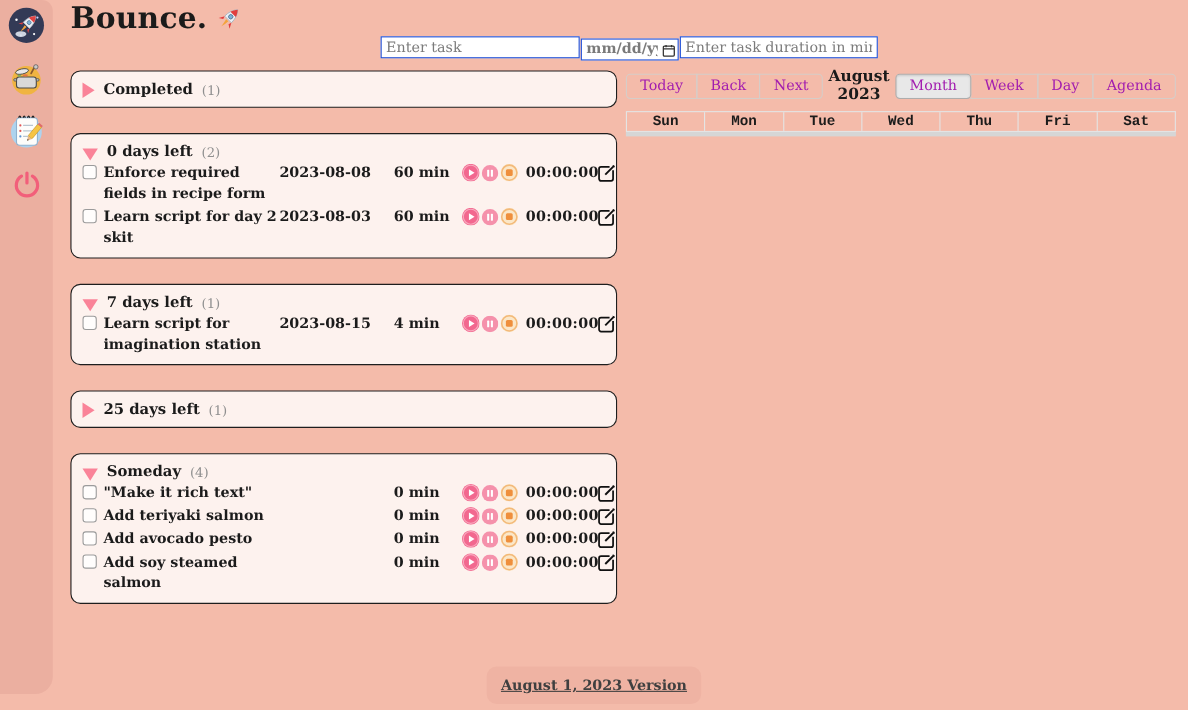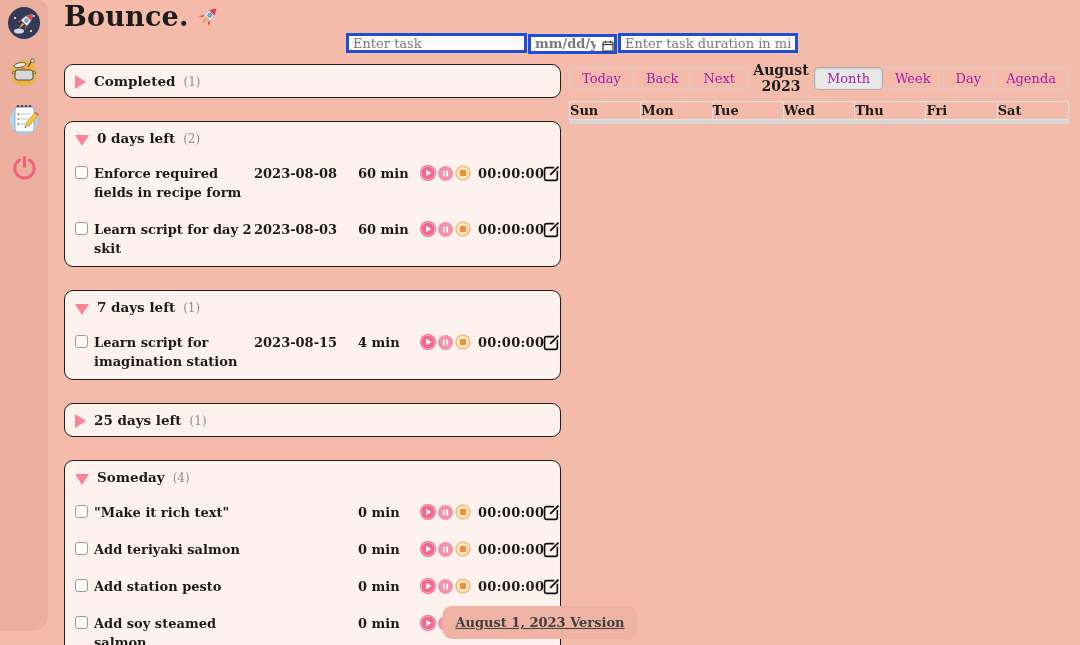--- a/index.html
+++ b/index.html
@@ -24,21 +24,21 @@
   .side-icon { width:36px; height:36px; display:flex; align-items:center; justify-content:center; cursor:pointer; }
 
   
   .title-wrap { position:absolute; left:64px; top:1px; display:flex; align-items:center; gap:6px; }
   .app-title { font-size:27px; font-weight:bold; letter-spacing:0.2px; }
 
   
   .entry-form { position:absolute; left:346px; top:33px; display:flex; gap:1px; }
   .entry-form input {
     font-family:"DejaVu Serif","Liberation Serif",serif;
-    font-size:13px; height:20px; border:3px solid #1d4ed8; background:#fff;
+    font-size:13px; height:20px; border:1px solid #1d4ed8; background:#fff;
     padding:1px 4px; color:#222;
   }
   .entry-form input::placeholder { color:#7a7a7a; }
   .task-input { width:181px; }
   .date-wrap { position:relative; }
   .date-input { width:89px; padding-right:18px !important; }
   .date-input::placeholder { color:#1c1c1c; font-weight:bold; }
   .date-cal-icon { position:absolute; right:3px; top:4px; pointer-events:none; }
   .duration-input { width:180px; }
 
@@ -51,21 +51,21 @@
   .group-header { display:flex; align-items:flex-end; gap:8px; cursor:pointer; height:17px; }
   .tri { width:0; height:0; display:inline-block; }
   .tri.right { border-top:7px solid transparent; border-bottom:7px solid transparent; border-left:11px solid #fa8398; }
   .tri.down  { border-left:7px solid transparent; border-right:7px solid transparent; border-top:11px solid #fa8398; }
   .gname { font-size:13.5px; font-weight:bold; }
   .gcount { font-size:12px; color:#8f8f8f; }
   .task-row {
     display:grid;
     grid-template-columns:17px 158px 102px 60px 56px 60px 20px;
     column-gap:2px; align-items:start;
-    margin-top:18px; font-size:13px; font-weight:600;
+    margin-top:2px; font-size:13px; font-weight:600;
   }
   .cb {
     width:13px; height:13px; border:1.5px solid #9b9b9b; border-radius:3px;
     background:#fffdfc; margin-top:2px; cursor:pointer; display:inline-block;
   }
   .tname { line-height:19px; }
   .tdate, .tdur, .timer { line-height:19px; white-space:nowrap; }
   .controls { display:flex; gap:2px; align-items:center; padding-top:1px; }
   .ctrl-btn { background:none; border:none; padding:0; cursor:pointer; line-height:0; }
   .timer { letter-spacing:0.3px; }
@@ -85,22 +85,22 @@
   .btn-group .cal-btn:last-child  { border-radius:0 4px 4px 0; }
   .cal-btn.active {
     background:#e8e8e8; border-color:#adadad; border-radius:4px !important;
     box-shadow:inset 0 1px 2px rgba(0,0,0,0.12); position:relative; z-index:1;
   }
   .cal-label { flex:1; text-align:center; font-size:14px; font-weight:bold; }
   .cal-header-row {
     display:flex; border:1px solid #e4e4e4; height:19px;
   }
   .cal-header-cell {
-    flex:1; text-align:left; font-size:13px; font-weight:bold;
-    line-height:17px; border-left:1px solid #e4e4e4; cursor:default;
+    flex:1; text-align:center; font-size:13px; font-weight:bold;
+    line-height:17px; border-left:1px solid #e4e4e4; cursor:default;font-family:Liberation Mono, monospace;
   }
   .cal-header-cell:first-child { border-left:none; }
   .cal-month-strip { height:4px; background:#d6d6d6; width:100%; }
 
   
   .version-pill {
     position:absolute; top:606px; left:50%; transform:translateX(-50%);
     background:#efb3a3; border:none; border-radius:9px; padding:9px 13px;
     cursor:pointer;
   }
@@ -391,21 +391,21 @@
         <span class="timer">00:00:00</span>
         <button class="edit-btn"><svg width="17" height="17" viewBox="0 0 16 16" fill="none" stroke="#111" stroke-width="1.5">
               <path d="M10.5 2.5 H3.2 A1.7 1.7 0 0 0 1.5 4.2 V12.8 A1.7 1.7 0 0 0 3.2 14.5 H11.8 A1.7 1.7 0 0 0 13.5 12.8 V5.5"></path>
               <path d="M6.8 9.2 L14.3 1.7" stroke-width="1.7"></path>
               <path d="M12.8 1 L15 3.2 L14.6 1.4 Z" fill="#111" stroke="none"></path>
             </svg></button>
       </div>
 
       <div class="task-row">
         <span class="cb"></span>
-        <span class="tname">Add station pesto</span>
+        <span class="tname">Add avocado pesto</span>
         <span class="tdate"></span>
         <span class="tdur">0 min</span>
         <span class="controls">
           <button class="ctrl-btn"><svg width="16" height="16" viewBox="0 0 16 16">
                 <circle cx="8" cy="8" r="8" fill="#f2688f"></circle>
                 <circle cx="8" cy="8" r="6.8" fill="none" stroke="#f8a8bd" stroke-width="1"></circle>
                 <path d="M6.3 4.8 L11.4 8 L6.3 11.2 Z" fill="#fff"></path>
               </svg></button>
           <button class="ctrl-btn"><svg width="15" height="15" viewBox="0 0 16 16">
                 <circle cx="8" cy="8" r="8" fill="#f591ab"></circle>

